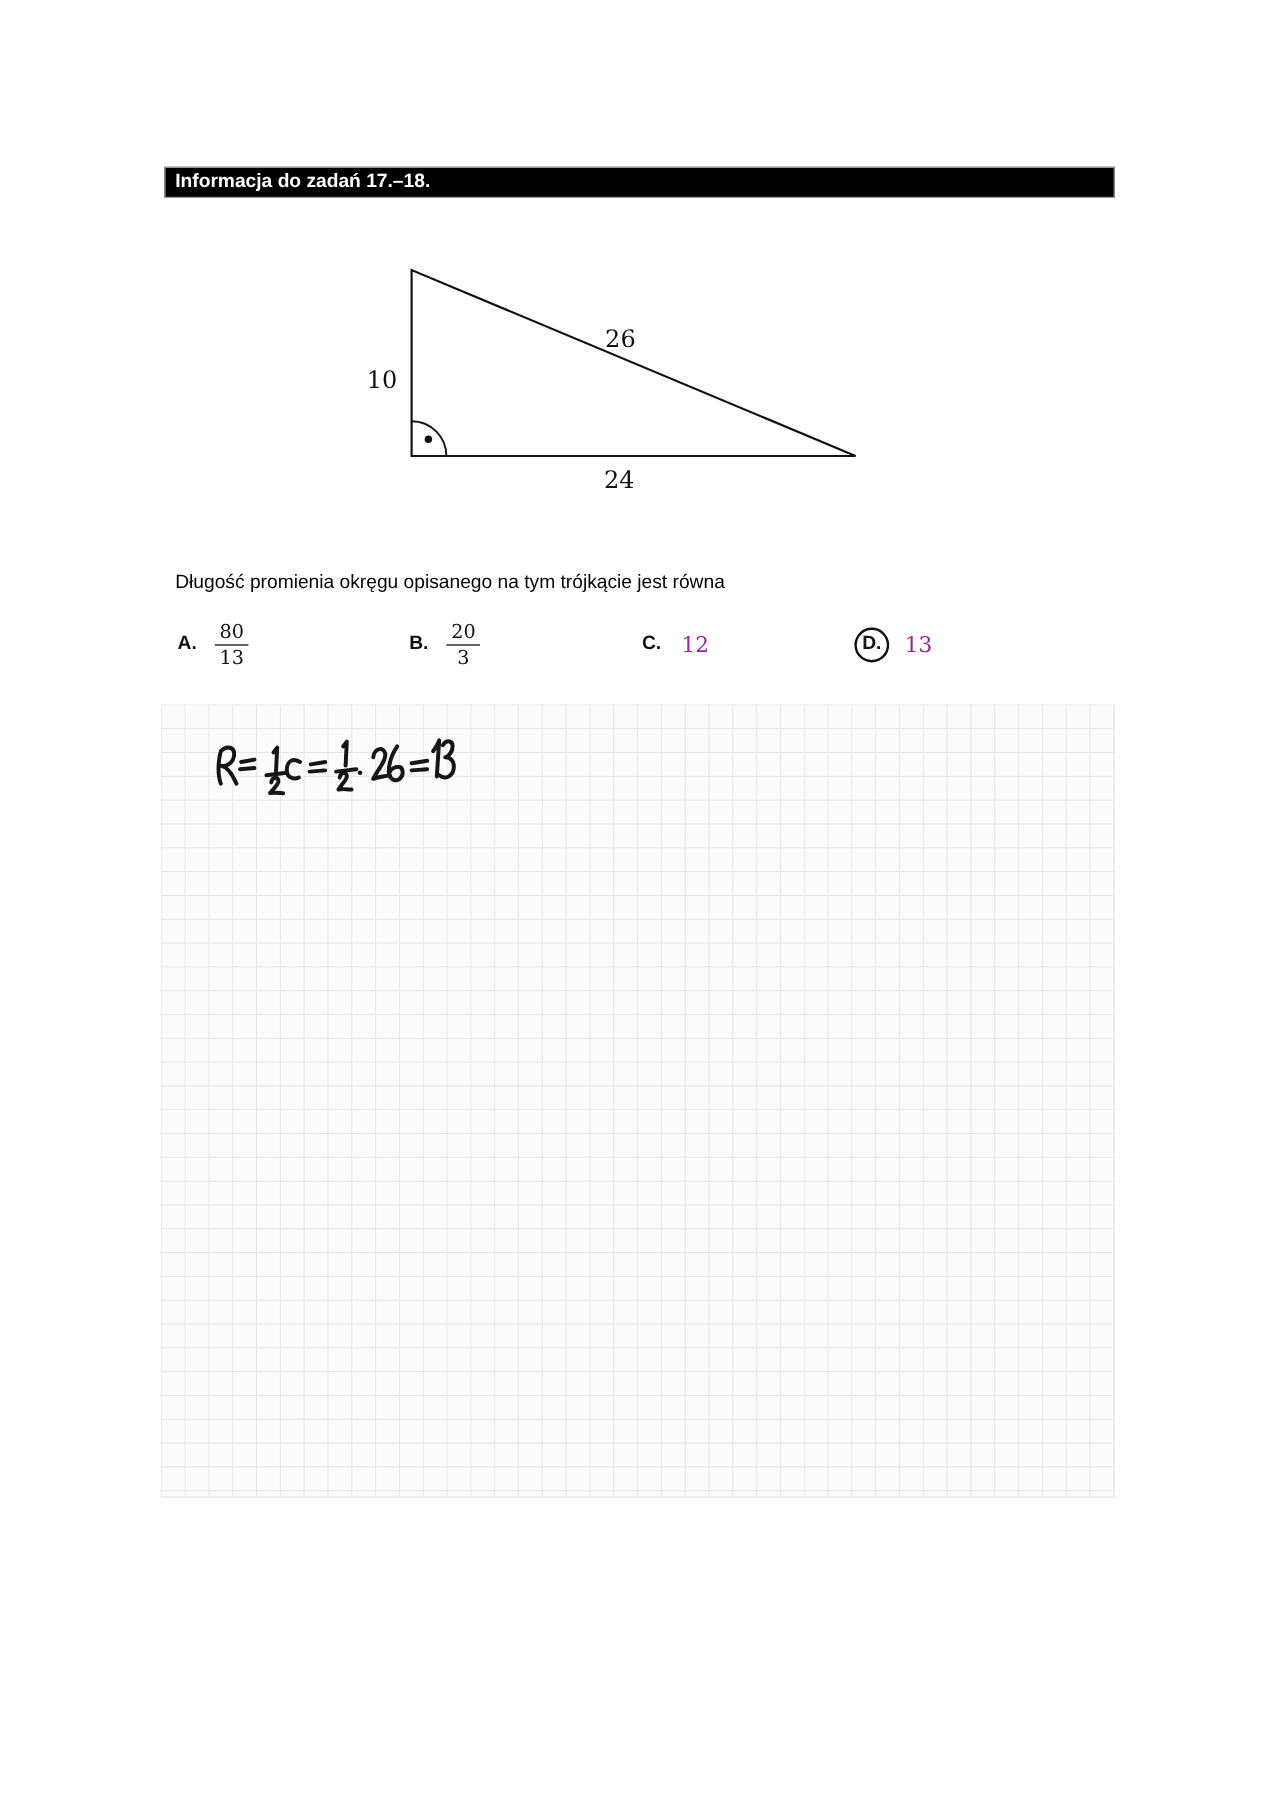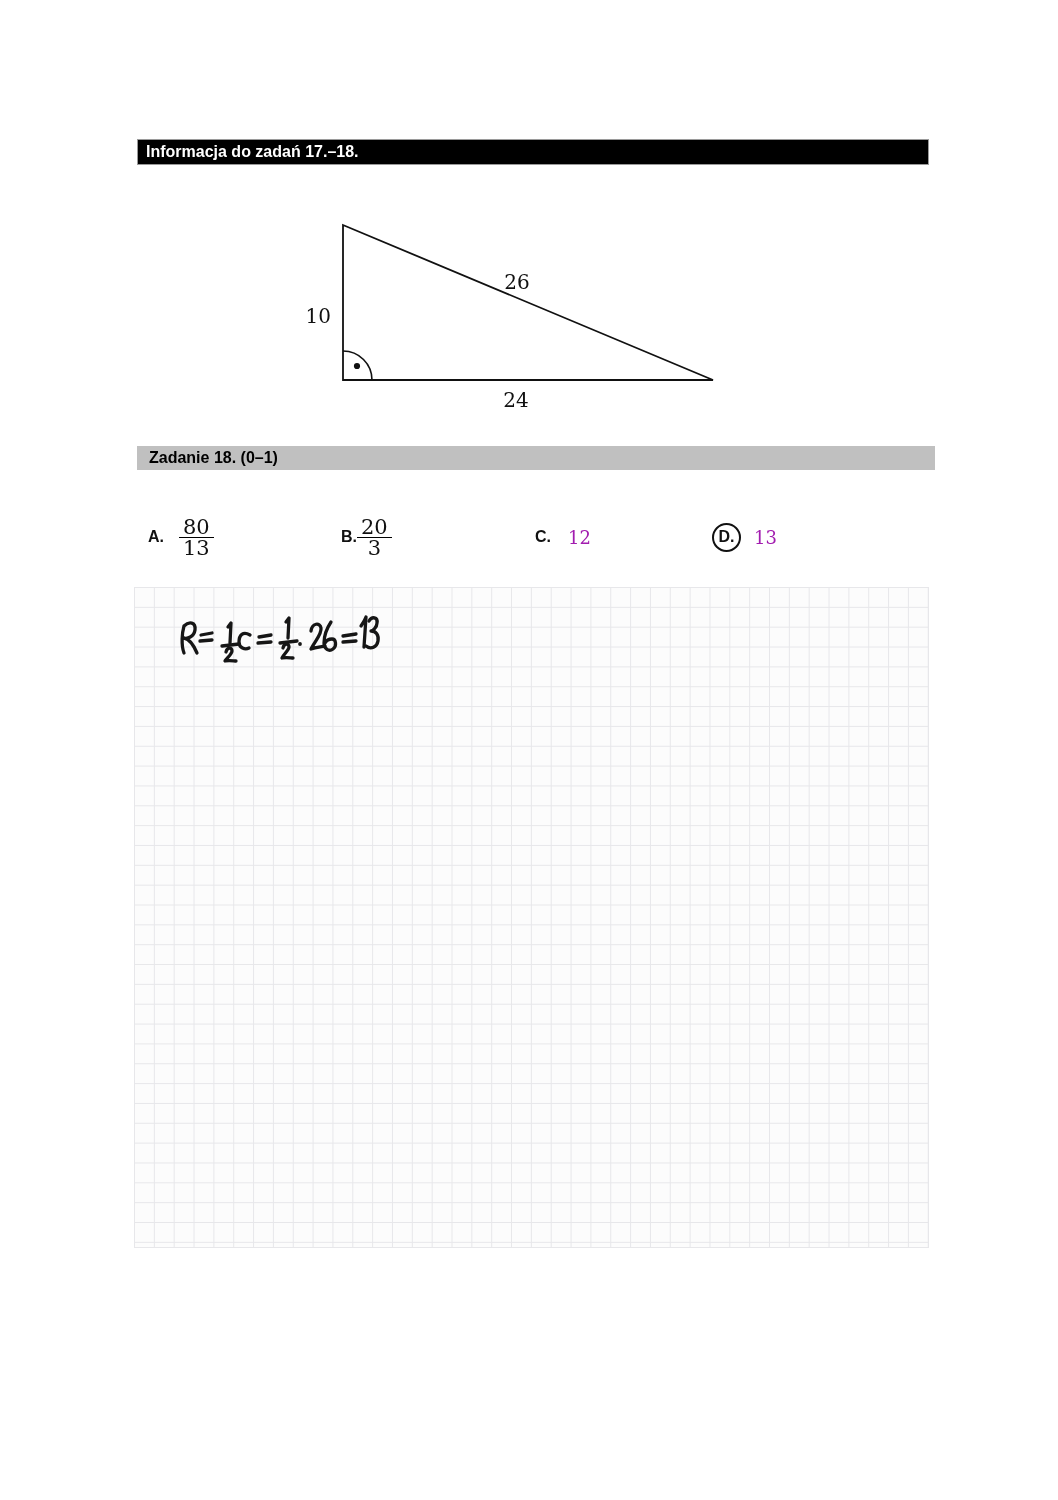--- a/index.html
+++ b/index.html
@@ -52,35 +52,35 @@
 
   
   .option {
     display: flex; align-items: center;
     height: 44px;
   }
   .option .letter { font-size: 16px; font-weight: bold; color: #111; }
   .option .value { font-family: "DejaVu Serif", serif; font-size: 18px; color: #a21caf; }
   .frac {
     display: inline-block; text-align: center;
-    font-family: "DejaVu Serif", serif; font-size: 21px; color: #111;
+    font-family: "DejaVu Serif", serif; font-size: 16px; color: #111;
   }
   .frac .num { display: block; padding: 0 4px 1px 4px; line-height: 18px; }
   .frac .den { display: block; border-top: 1.4px solid #000; padding-top: 1px; line-height: 18px; }
   .letter-circle {
     width: 29px; height: 29px;
     border: 2.6px solid #111;
     border-radius: 50%;
     display: flex; align-items: center; justify-content: center;
     box-sizing: border-box;
   }
   #option-a { left: 148px; top: 515px; }
   #option-a .frac { margin-left: 15px; }
   #option-b { left: 341px; top: 515px; }
-  #option-b .frac { }
+  #option-b .frac { margin-left: 15px; }
   #option-c { left: 535px; top: 515px; }
   #option-c .value { margin-left: 17px; }
   #option-d { left: 712px; top: 515px; }
   #option-d .value { margin-left: 13px; }
 
   
   .work-grid {
     left: 134px; top: 587px; width: 794px; height: 660px;
     background-color: #fcfcfc;
     background-image:
@@ -111,24 +111,22 @@
 
   <svg class="abs figure-svg" width="450" height="215" viewBox="290 205 450 215">
     <polygon points="343,225 343,380 713,380" fill="none" stroke="#111111" stroke-width="1.8" stroke-linejoin="miter"></polygon>
     <path d="M343,351 A29,29 0 0 1 372,380" fill="none" stroke="#111111" stroke-width="1.6"></path>
     <circle cx="357" cy="366" r="3.1" fill="#111111"></circle>
     <text x="331" y="323" text-anchor="end">10</text>
     <text x="517" y="289" text-anchor="middle">26</text>
     <text x="516" y="407" text-anchor="middle">24</text>
   </svg>
 
-  <div class="abs task-bar">
-    <span>Zadanie 18. (0–1)</span>
-  </div>
 
+  <div class="abs question-text">Długość promienia okręgu opisanego na tym trójkącie jest równa</div>
 
   <div id="option-a" class="abs option">
     <span class="letter">A.</span>
     <span class="frac">
       <span class="num">80</span>
       <span class="den">13</span>
     </span>
   </div>
 
   <div id="option-b" class="abs option">

